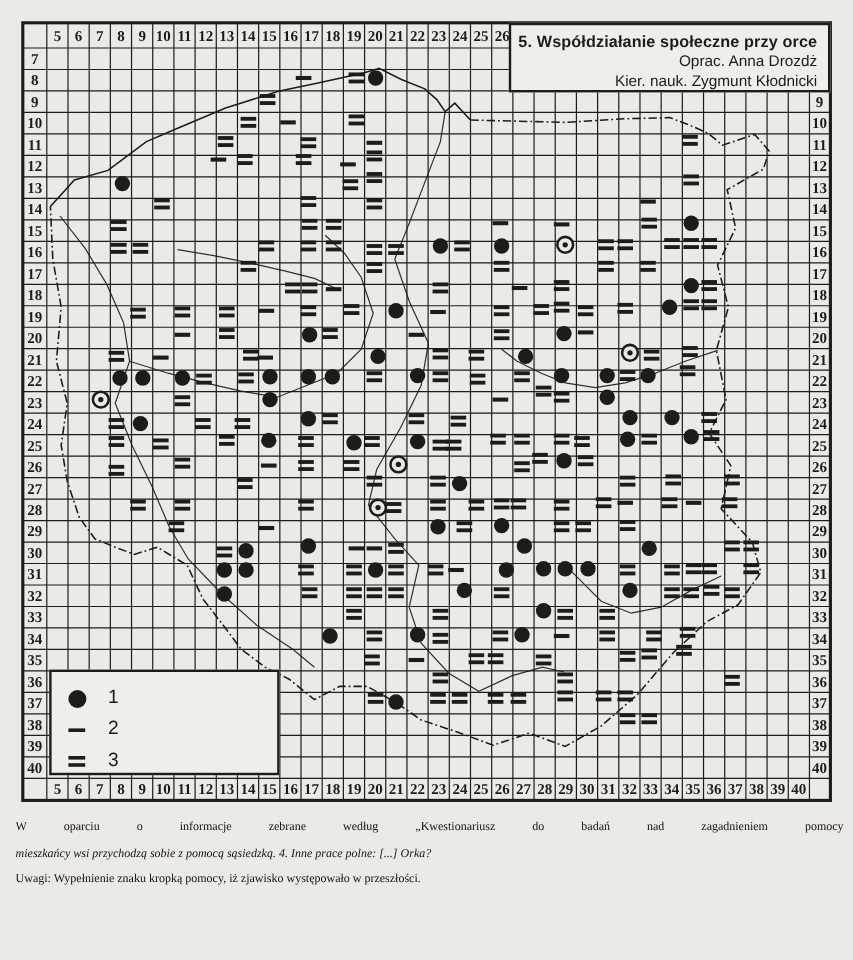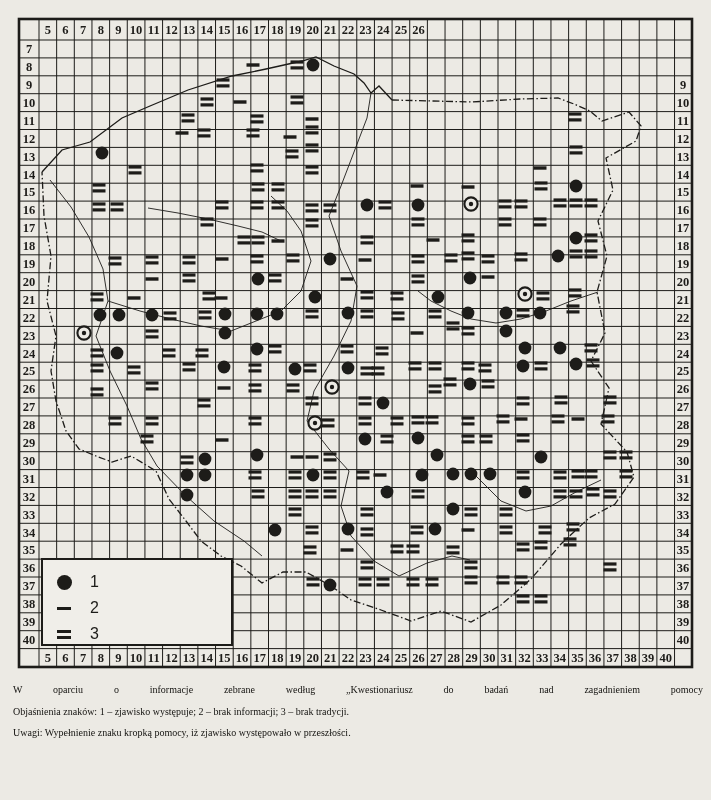--- a/index.html
+++ b/index.html
@@ -688,20 +688,25 @@
       <rect x="496.5" y="575.4" width="13" height="3.2" fill="#1d1c19"></rect>
       <rect x="496.5" y="581.3" width="13" height="3.2" fill="#1d1c19"></rect>
       <rect x="514.5" y="575.4" width="13" height="3.2" fill="#1d1c19"></rect>
       <rect x="514.5" y="581.3" width="13" height="3.2" fill="#1d1c19"></rect>
       <rect x="516.5" y="594.4" width="13" height="3.2" fill="#1d1c19"></rect>
       <rect x="516.5" y="600.3" width="13" height="3.2" fill="#1d1c19"></rect>
       <rect x="534.5" y="594.4" width="13" height="3.2" fill="#1d1c19"></rect>
       <rect x="534.5" y="600.3" width="13" height="3.2" fill="#1d1c19"></rect>
     </svg>
 
+  <div class="title-box">
+    <div class="tb1">5. Współdziałanie społeczne przy orce</div>
+    <div class="tb2">Oprac. Anna Drozdż</div>
+    <div class="tb2">Kier. nauk. Zygmunt Kłodnicki</div>
+  </div>
 
   <div class="legend">
     <div class="lrow">
       <span class="licon">
           <span class="ldot"></span>
         </span>
       <span class="llbl">1</span>
     </div>
     <div class="lrow">
       <span class="licon">
@@ -712,17 +717,17 @@
     <div class="lrow">
       <span class="licon">
           <span class="ldd"></span>
         </span>
       <span class="llbl">3</span>
     </div>
   </div>
 
   <div class="caption">
     <div class="cl just"><span>W oparciu o informacje zebrane według „Kwestionariusz do badań nad zagadnieniem pomocy</span></div>
-    <div class="cl"><span>Objaśnienia znaków: 1 – zjawisko występuje; 2 – brak informacji; 3 – brak tradycji.</span></div>
+    <div class="cl"><span class="it">mieszkańcy wsi przychodzą sobie z pomocą sąsiedzką. 4. Inne prace polne: [...] Orka?</span></div>
     <div class="cl"><span>Uwagi: Wypełnienie znaku kropką pomocy, iż zjawisko występowało w przeszłości.</span></div>
   </div>
 
 </div>
 
 </body></html>

